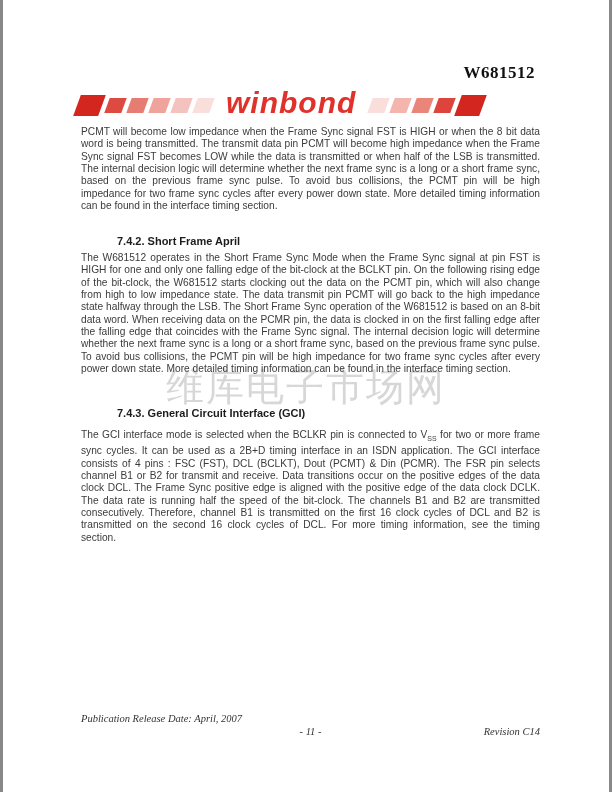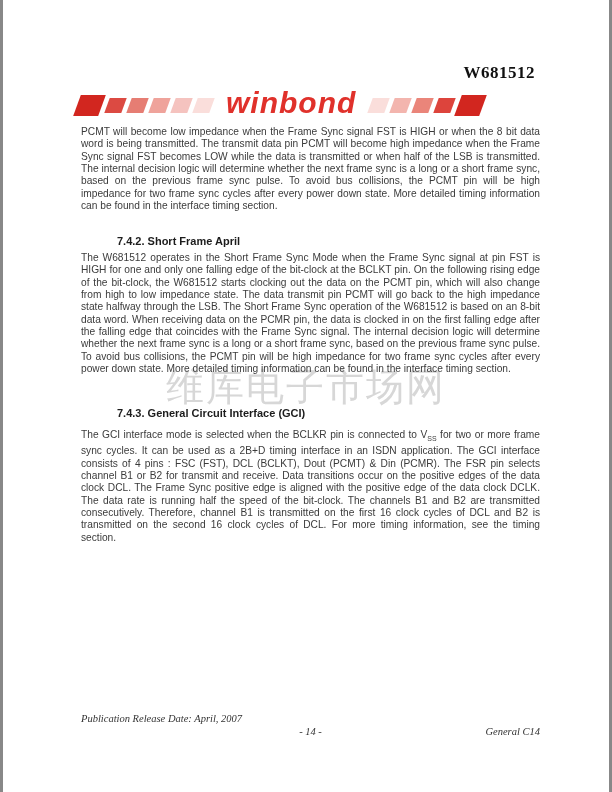--- a/index.html
+++ b/index.html
@@ -103,18 +103,18 @@
 
   <div class="watermark">维库电子市场网</div>
 
   <div class="heading heading-743">7.4.3. General Circuit Interface (GCI)</div>
 
   <div class="body-text para3"><span>The GCI interface mode is selected when the BCLKR pin is connected to V</span><sub>SS</sub><span> for two or more frame sync cycles. It can be used as a 2B+D timing interface in an ISDN application. The GCI interface consists of 4 pins : FSC (FST), DCL (BCLKT), Dout (PCMT) &amp; Din (PCMR). The FSR pin selects channel B1 or B2 for transmit and receive. Data transitions occur on the positive edges of the data clock DCL. The Frame Sync positive edge is aligned with the positive edge of the data clock DCLK. The data rate is running half the speed of the bit-clock. The channels B1 and B2 are transmitted consecutively. Therefore, channel B1 is transmitted on the first 16 clock cycles of DCL and B2 is transmitted on the second 16 clock cycles of DCL. For more timing information, see the timing section.</span></div>
 
   <div class="footer">
     <div class="footer-line1">Publication Release Date: April, 2007</div>
     <div class="footer-line2">
-      <span>- 14 -</span>
-      <span class="footer-revision">General C14</span>
+      <span>- 11 -</span>
+      <span class="footer-revision">Revision C14</span>
     </div>
   </div>
 
 </div>
 
 </body></html>

